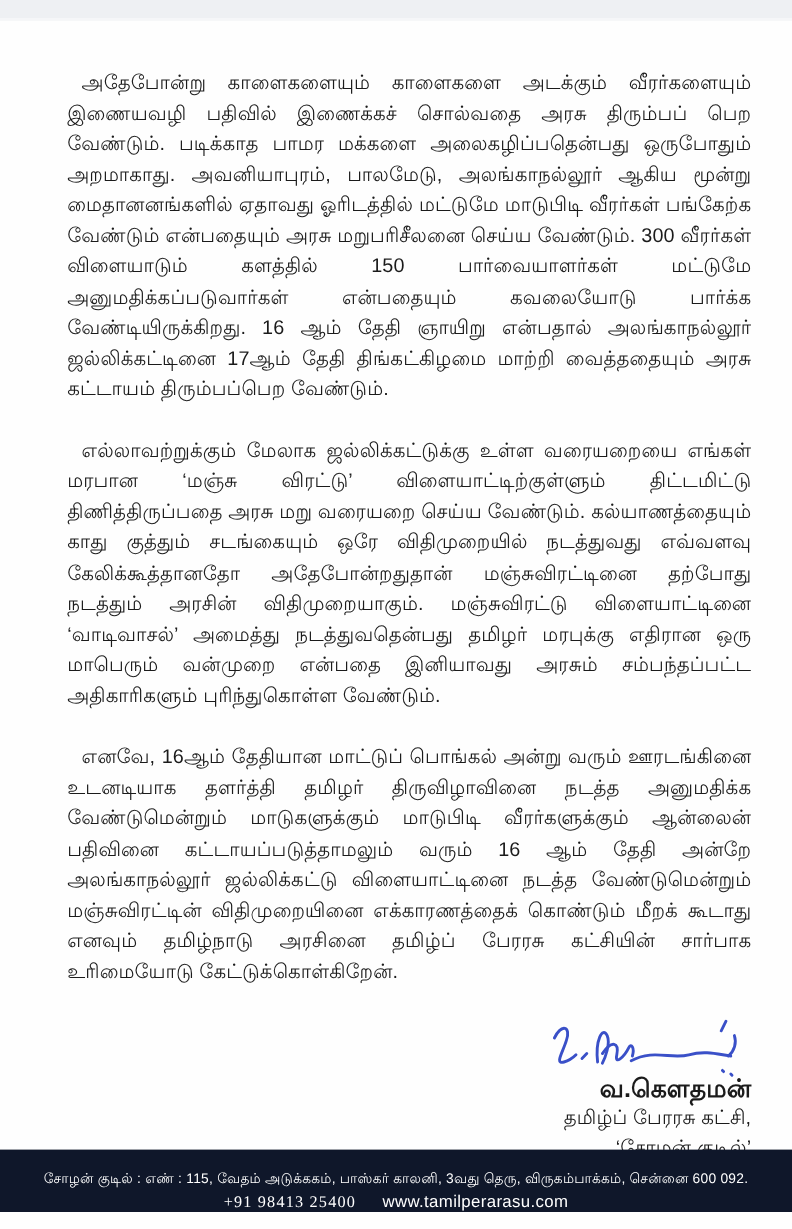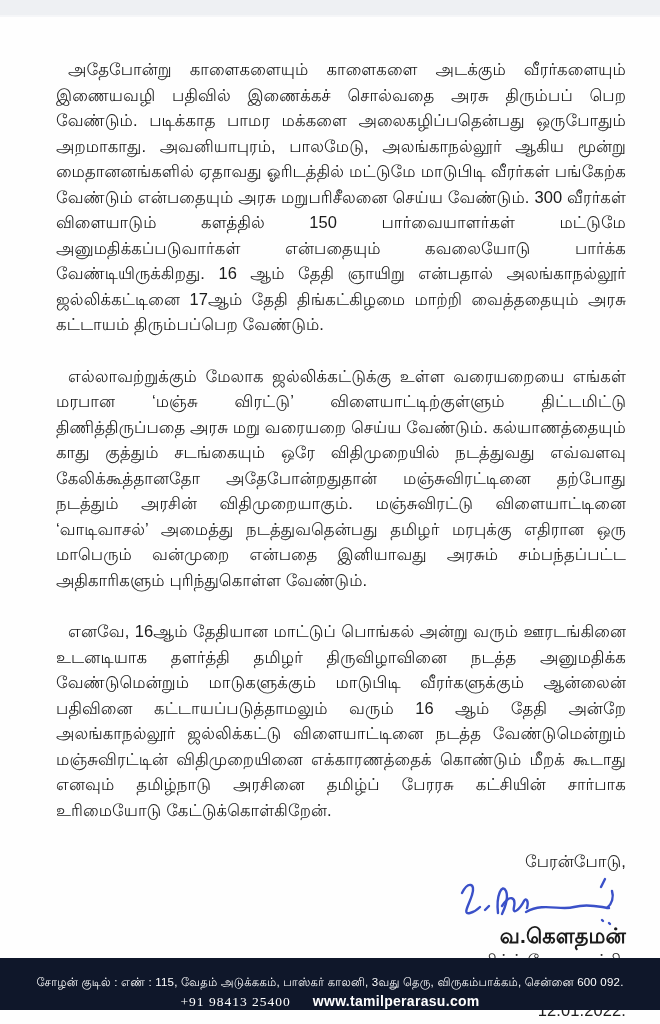--- a/index.html
+++ b/index.html
@@ -62,36 +62,35 @@
   }
   .footer-line2{
     display:flex;align-items:baseline;gap:22px;
   }
   .footer-phone{
     font-family:"Liberation Serif","DejaVu Serif",serif;
     font-size:13.5px;
     letter-spacing:1px;
   }
   .footer-site{
-    font-weight:bold;
+    font-weight:normal;
     font-size:14px;
     letter-spacing:.3px;
   }
 </style>
 </head>
 <body>
 
 <div class="top-strip"></div>
 
 <div class="letter">
   <p>அதேபோன்று காளைகளையும் காளைகளை அடக்கும் வீரர்களையும் இணையவழி பதிவில் இணைக்கச் சொல்வதை அரசு திரும்பப் பெற வேண்டும். படிக்காத பாமர மக்களை அலைகழிப்பதென்பது ஒருபோதும் அறமாகாது. அவனியாபுரம், பாலமேடு, அலங்காநல்லூர் ஆகிய மூன்று மைதானனங்களில் ஏதாவது ஓரிடத்தில் மட்டுமே மாடுபிடி வீரர்கள் பங்கேற்க வேண்டும் என்பதையும் அரசு மறுபரிசீலனை செய்ய வேண்டும். 300 வீரர்கள் விளையாடும் களத்தில் 150 பார்வையாளர்கள் மட்டுமே அனுமதிக்கப்படுவார்கள் என்பதையும் கவலையோடு பார்க்க வேண்டியிருக்கிறது. 16 ஆம் தேதி ஞாயிறு என்பதால் அலங்காநல்லூர் ஜல்லிக்கட்டினை 17ஆம் தேதி திங்கட்கிழமை மாற்றி வைத்ததையும் அரசு கட்டாயம் திரும்பப்பெற வேண்டும்.</p>
   <p>எல்லாவற்றுக்கும் மேலாக ஜல்லிக்கட்டுக்கு உள்ள வரையறையை எங்கள் மரபான ‘மஞ்சு விரட்டு’ விளையாட்டிற்குள்ளும் திட்டமிட்டு திணித்திருப்பதை அரசு மறு வரையறை செய்ய வேண்டும். கல்யாணத்தையும் காது குத்தும் சடங்கையும் ஒரே விதிமுறையில் நடத்துவது எவ்வளவு கேலிக்கூத்தானதோ அதேபோன்றதுதான் மஞ்சுவிரட்டினை தற்போது நடத்தும் அரசின் விதிமுறையாகும். மஞ்சுவிரட்டு விளையாட்டினை ‘வாடிவாசல்’ அமைத்து நடத்துவதென்பது தமிழர் மரபுக்கு எதிரான ஒரு மாபெரும் வன்முறை என்பதை இனியாவது அரசும் சம்பந்தப்பட்ட அதிகாரிகளும் புரிந்துகொள்ள வேண்டும்.</p>
   <p>எனவே, 16ஆம் தேதியான மாட்டுப் பொங்கல் அன்று வரும் ஊரடங்கினை உடனடியாக தளர்த்தி தமிழர் திருவிழாவினை நடத்த அனுமதிக்க வேண்டுமென்றும் மாடுகளுக்கும் மாடுபிடி வீரர்களுக்கும் ஆன்லைன் பதிவினை கட்டாயப்படுத்தாமலும் வரும் 16 ஆம் தேதி அன்றே அலங்காநல்லூர் ஜல்லிக்கட்டு விளையாட்டினை நடத்த வேண்டுமென்றும் மஞ்சுவிரட்டின் விதிமுறையினை எக்காரணத்தைக் கொண்டும் மீறக் கூடாது எனவும் தமிழ்நாடு அரசினை தமிழ்ப் பேரரசு கட்சியின் சார்பாக உரிமையோடு கேட்டுக்கொள்கிறேன்.</p>
 
-  <div class="signoff">பேரன்போடு,</div>
 
   <div class="signature-wrap">
     <svg width="168" height="58" viewBox="0 0 168 58" fill="none" stroke="#3a50c8" stroke-width="2.4" stroke-linecap="round" stroke-linejoin="round">
       <path d="M10,16 C16,4 24,6 20,18 C17,28 10,38 18,36 C22,35 26,32 28,30"></path>
       <path d="M33,33 L37,29"></path>
       <path d="M46,36 C44,18 50,6 54,14 C57,21 52,33 50,37"></path>
       <path d="M50,29 C58,17 64,20 62,30 C60,39 68,32 72,24 C74,20 77,24 75,31"></path>
       <path d="M74,35 C92,25 108,34 122,30 C136,26 148,30 157,31"></path>
       <path d="M155,31 C160,27 162,20 160,14"></path>
       <path d="M149,10 L153,2"></path>

